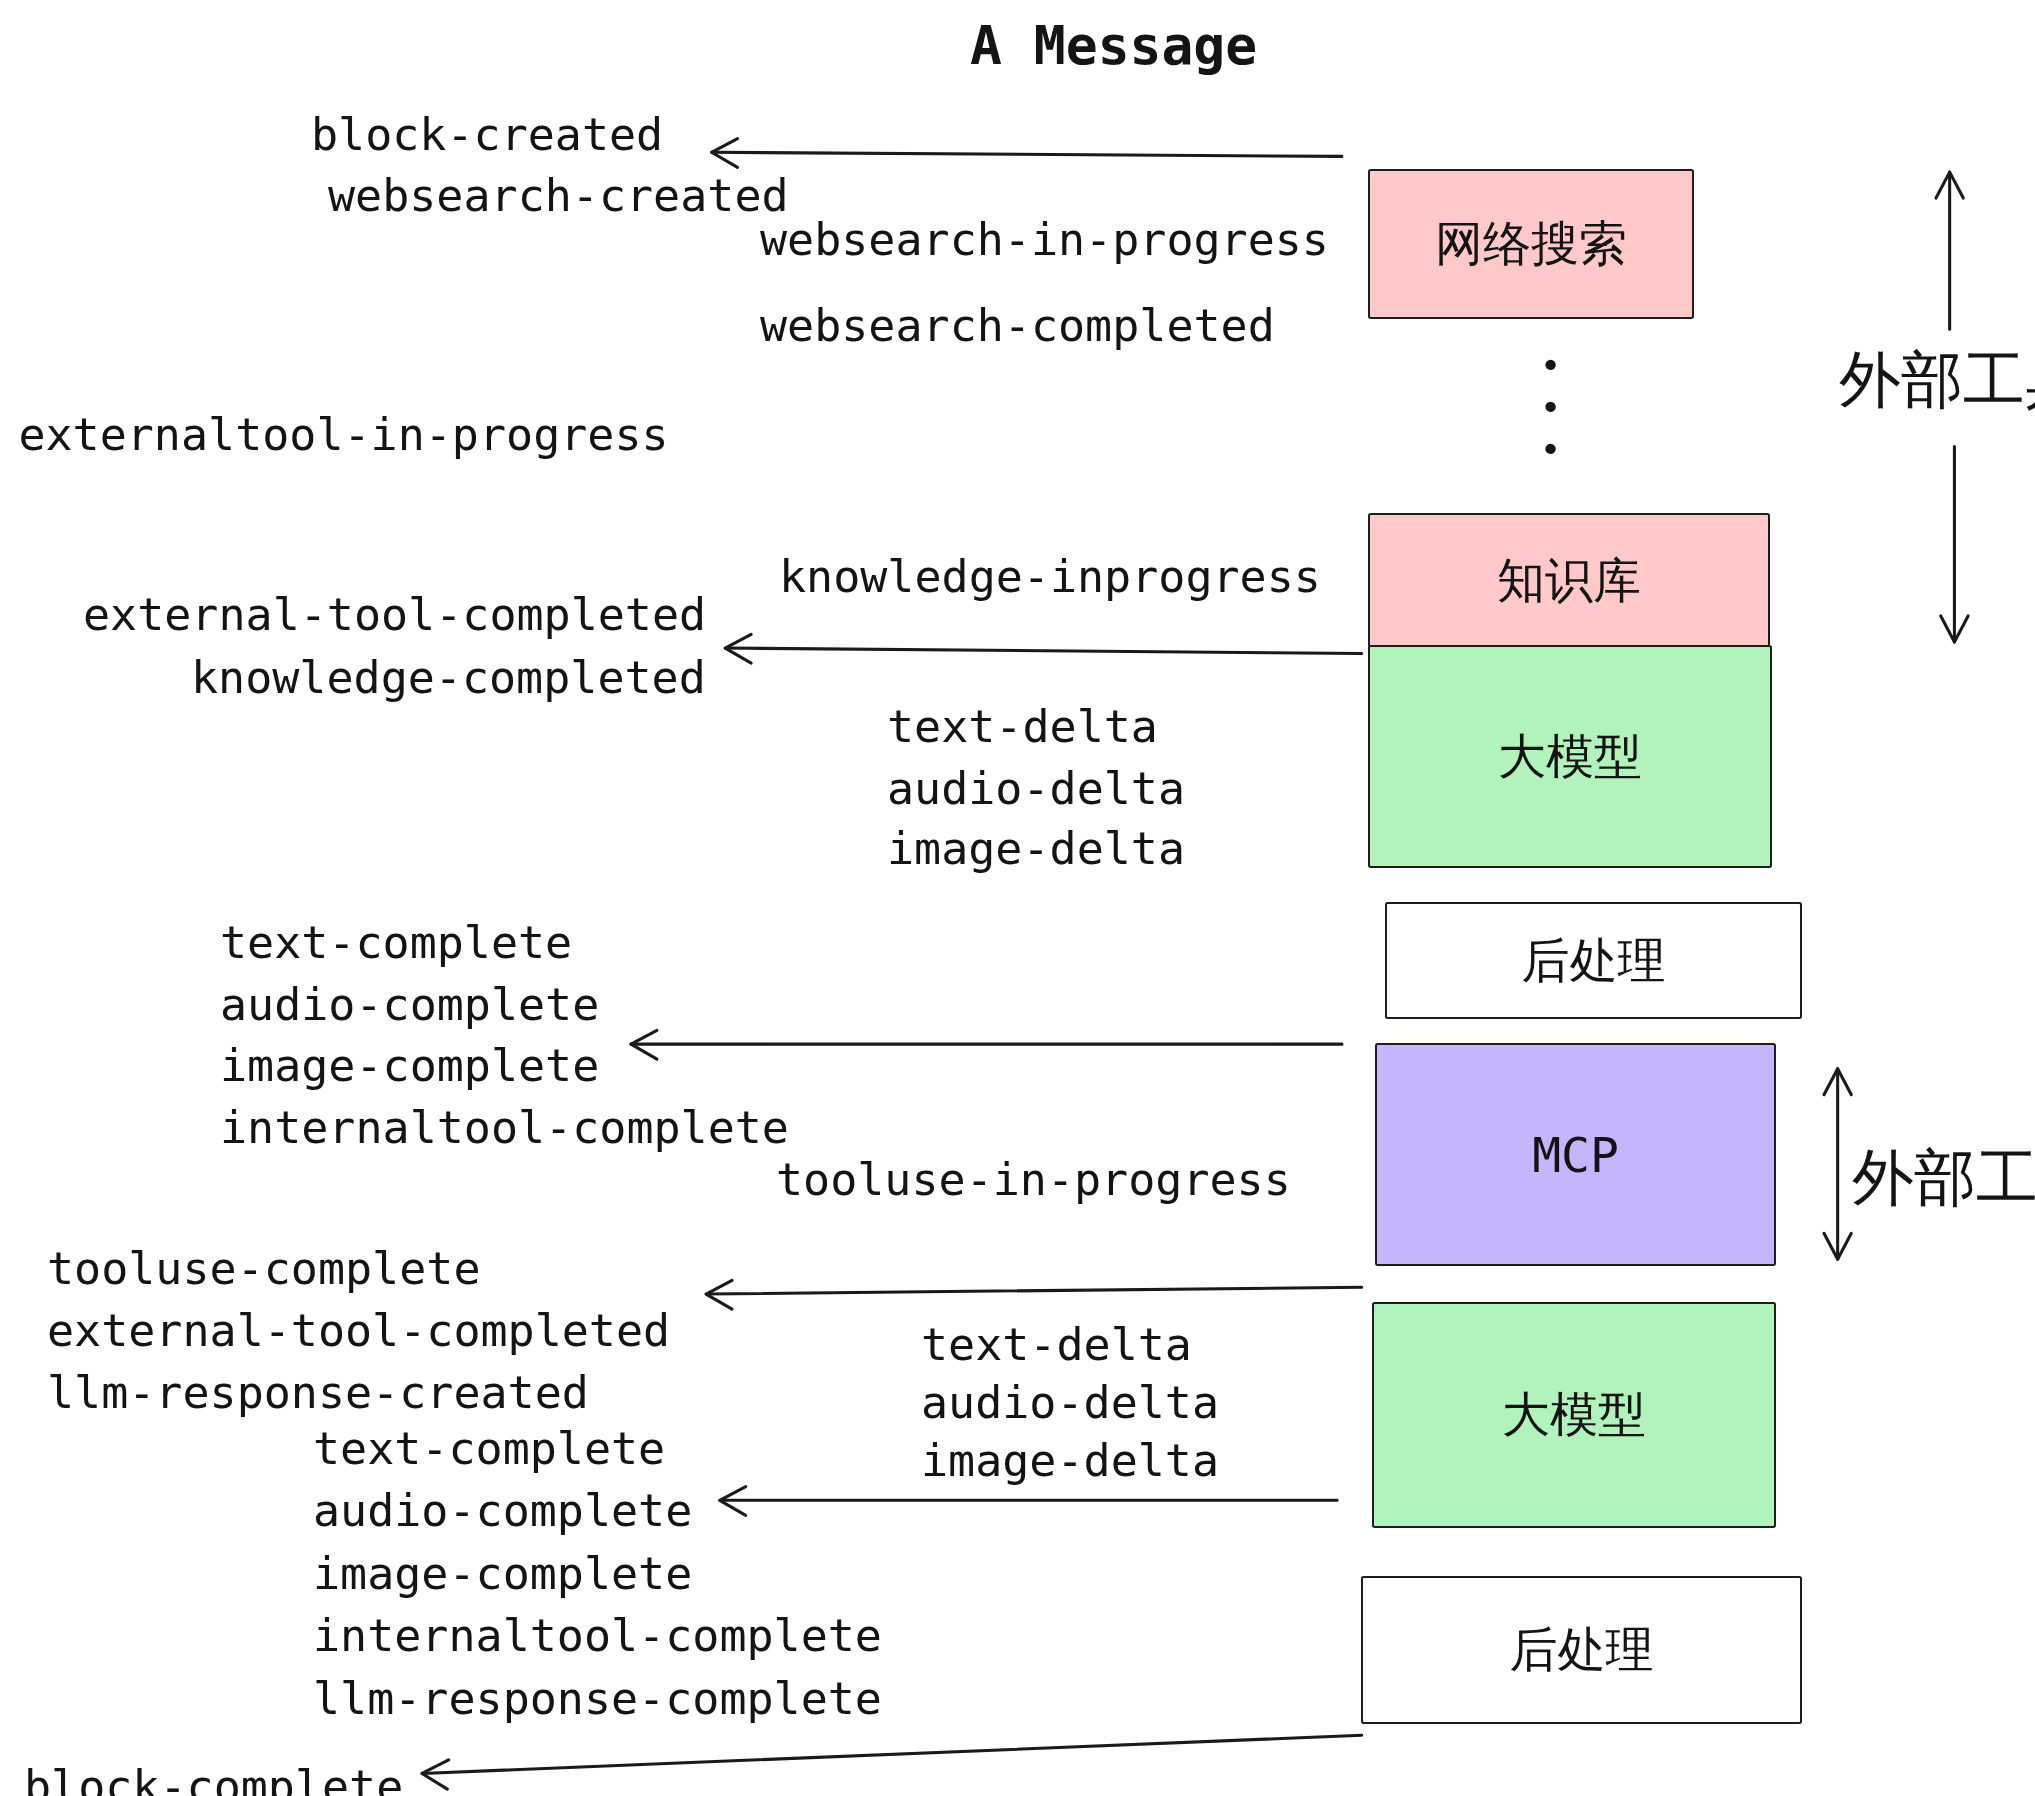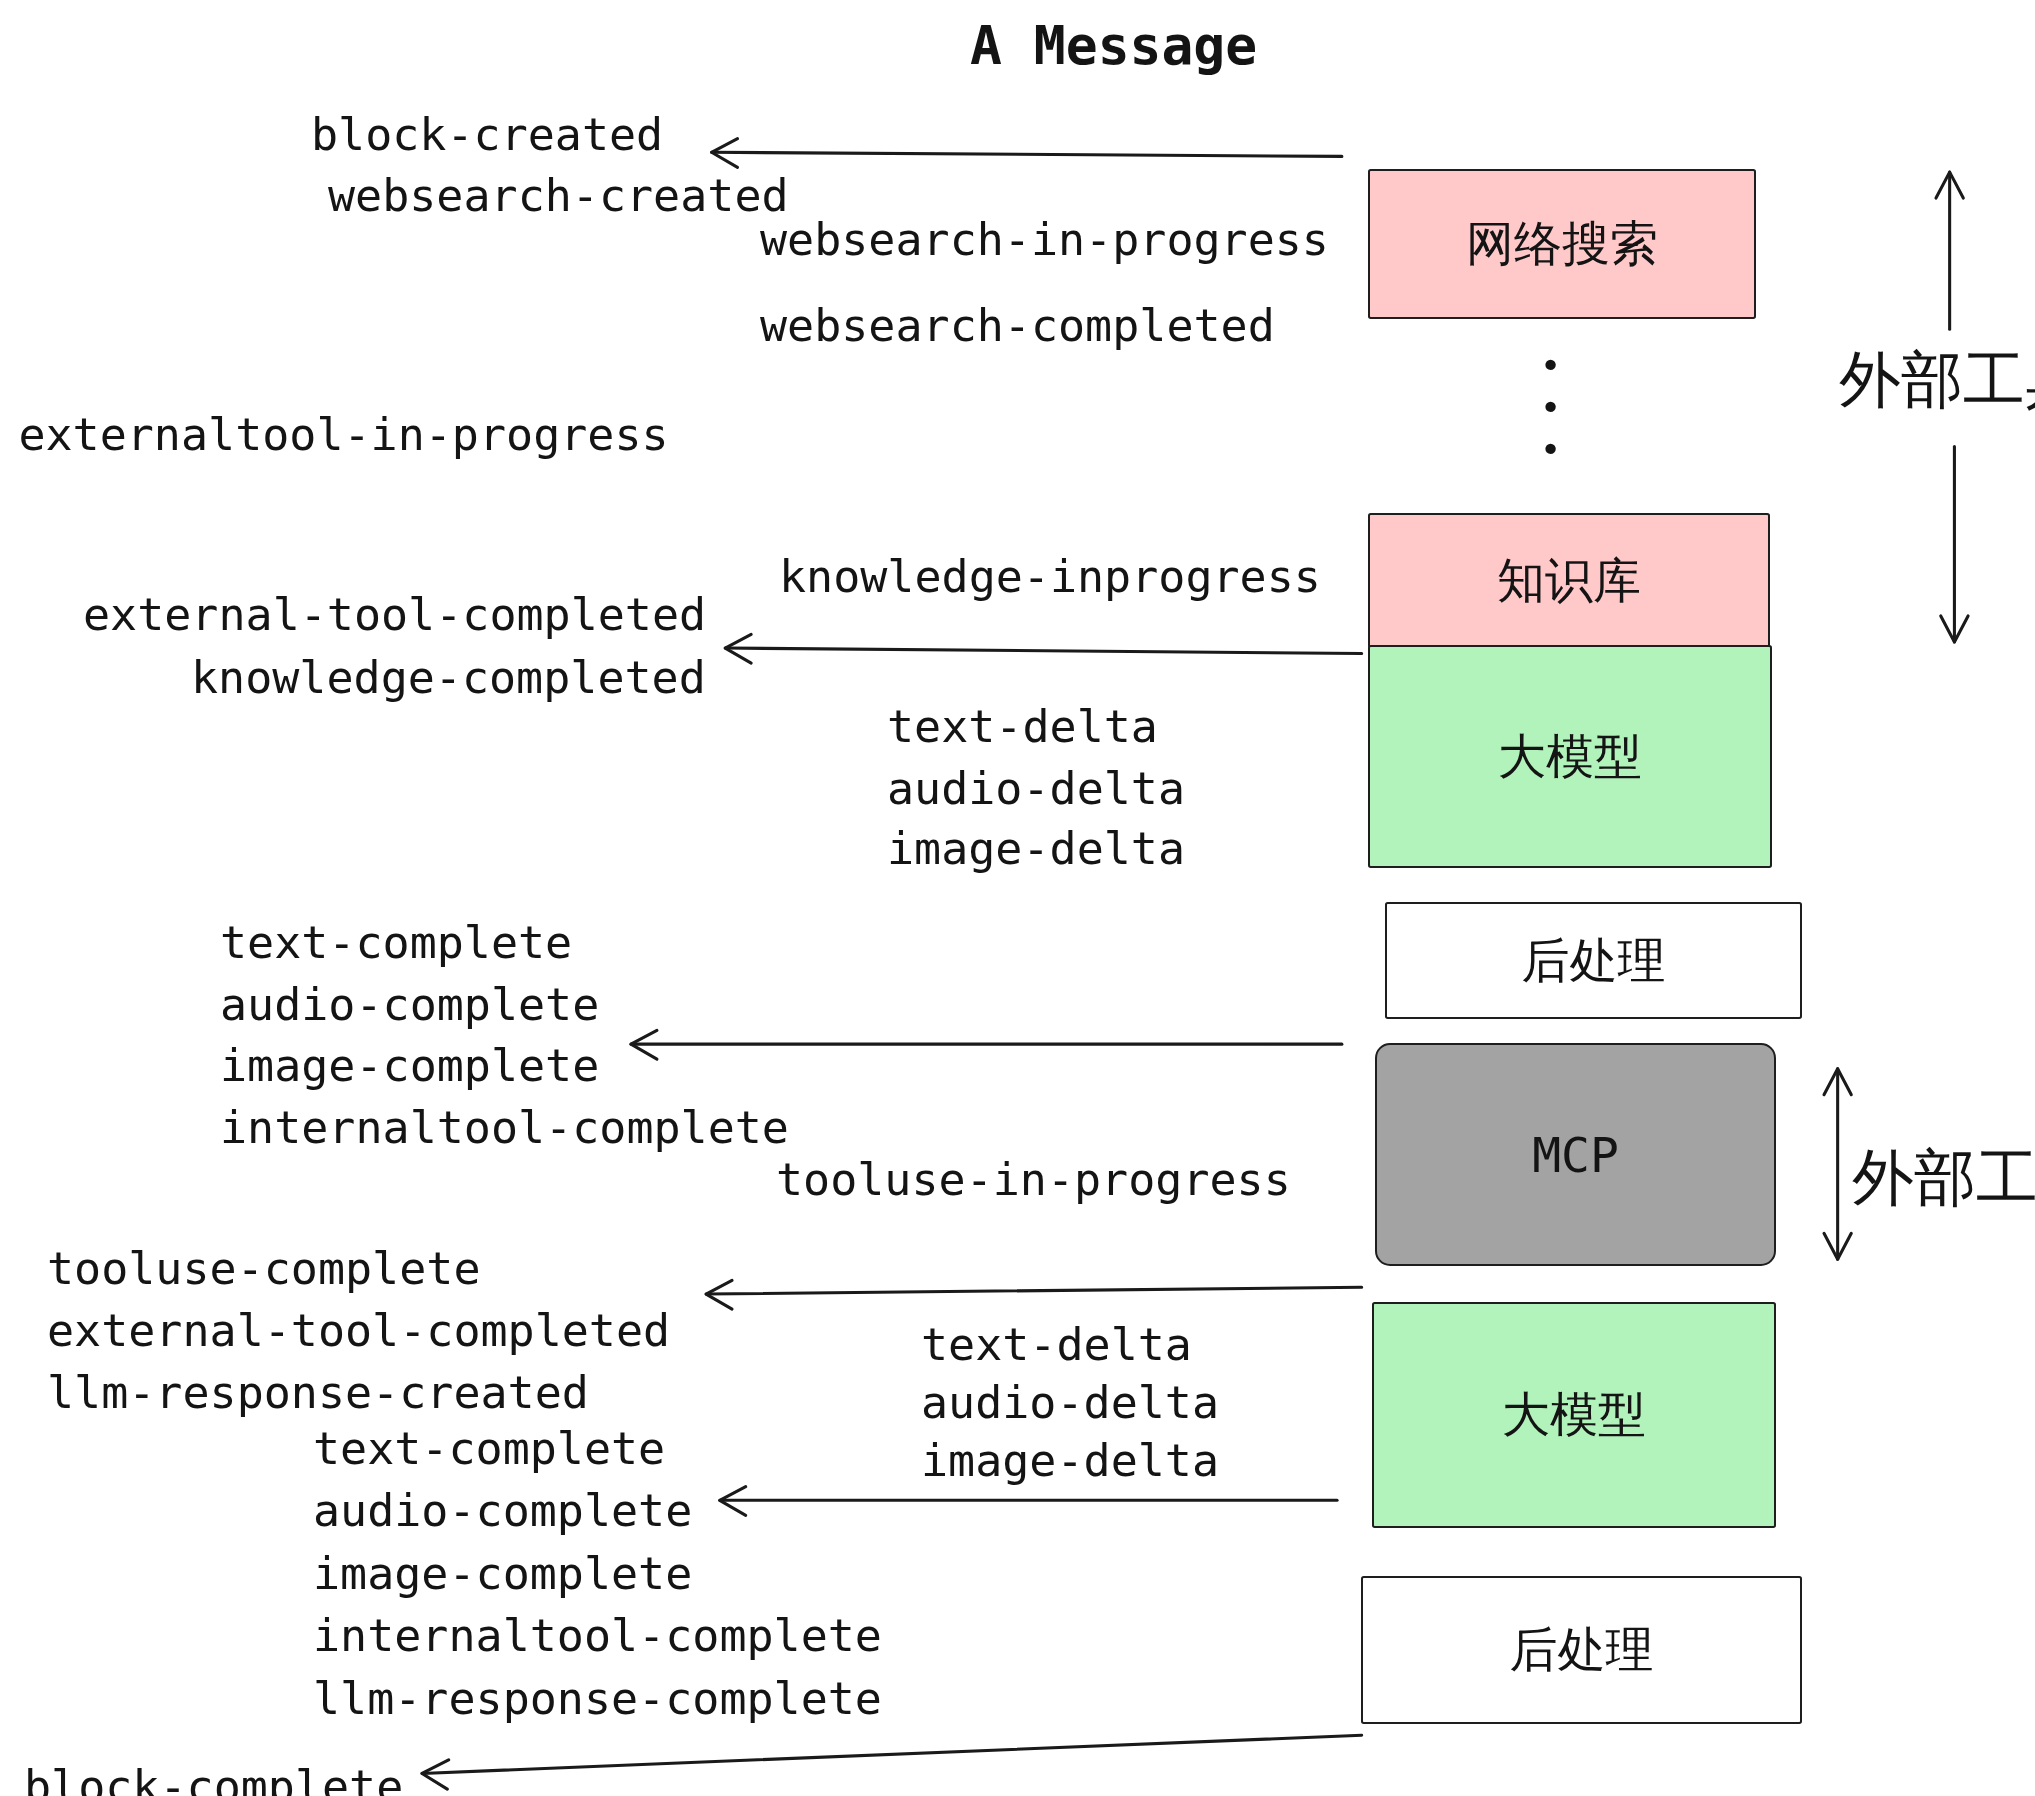--- a/index.html
+++ b/index.html
@@ -32,21 +32,21 @@
     border-radius:2.7px;
     display:flex;
     align-items:center;
     justify-content:center;
     box-sizing:border-box;
     font-size:48px;
     font-family:"DejaVu Sans Mono","DejaVu Sans",sans-serif;
   }
   .box-pink{background:#ffc9c9;}
   .box-green{background:#b2f2bb;}
-  .box-yellow{background:#a3a3a3;border-radius:15px;}
+  .box-yellow{background:#c4b5fd;}
   .box-white{background:#ffffff;}
   .side-label{
     position:absolute;
     font-size:62px;
     white-space:nowrap;
     font-family:"DejaVu Sans","Liberation Sans",sans-serif;
   }
   .dots{
     position:absolute;
     display:flex;
@@ -98,21 +98,21 @@
   <div class="evt" style="left:921px;top:1306px;">text-delta</div>
   <div class="evt" style="left:921px;top:1364px;">audio-delta</div>
   <div class="evt" style="left:921px;top:1422px;">image-delta</div>
   <div class="evt" style="left:313px;top:1410px;">text-complete</div>
   <div class="evt" style="left:313px;top:1472px;">audio-complete</div>
   <div class="evt" style="left:313px;top:1535px;">image-complete</div>
   <div class="evt" style="left:313px;top:1597px;">internaltool-complete</div>
   <div class="evt" style="left:313px;top:1660px;">llm-response-complete</div>
   <div class="evt" style="left:24px;top:1748px;">block-complete</div>
 
-  <div class="box box-pink" style="left:1368px;top:169px;width:388px;height:150px;text-align:right;">
+  <div class="box box-pink" style="left:1368px;top:169px;width:326px;height:150px;text-align:right;">
     <span>网络搜索</span>
   </div>
 
   <div class="dots" style="left:1530px;top:345px;width:41px;">
     <span>•</span>
     <span>•</span>
     <span>•</span>
   </div>
 
   <div class="box box-pink" style="left:1368px;top:513px;width:402px;height:135px;">

